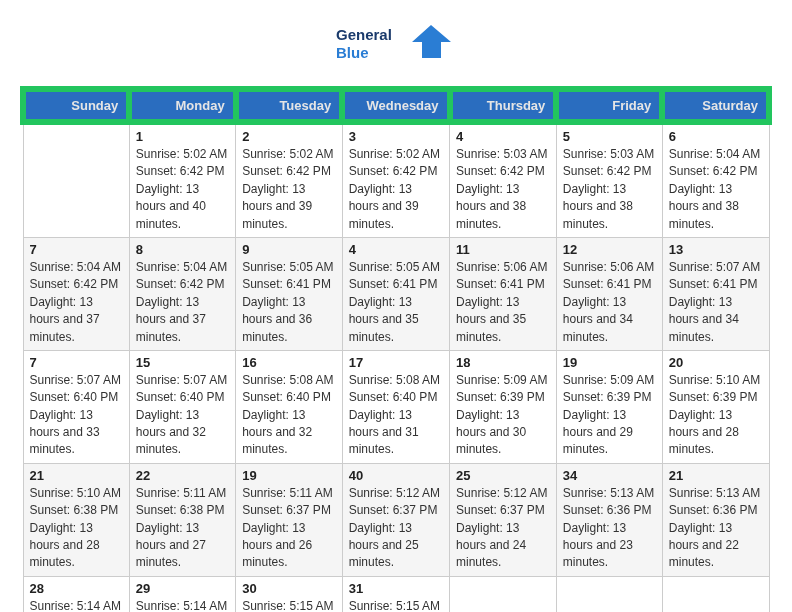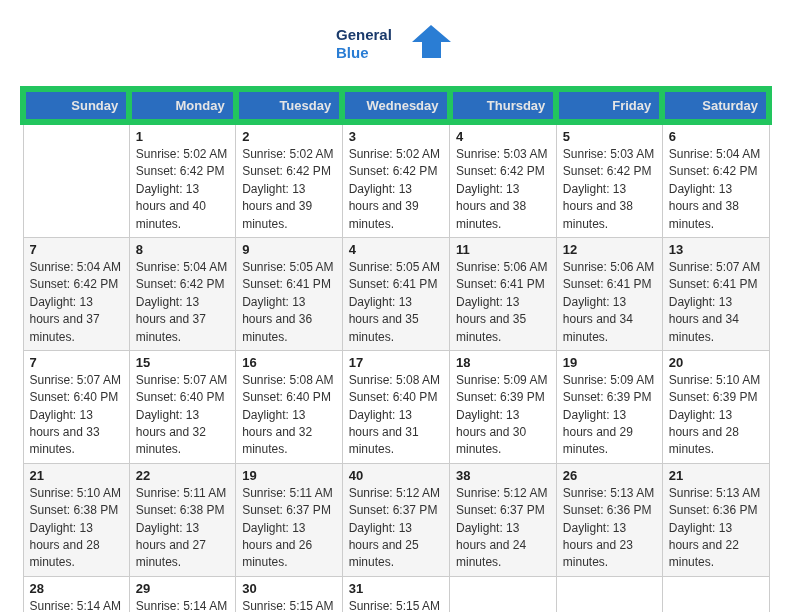--- a/index.html
+++ b/index.html
@@ -204,25 +204,25 @@
         </td>
         <td>
           <div class="day-number">19</div>
           <div class="day-info">Sunrise: 5:11 AM<br>Sunset: 6:37 PM<br>Daylight: 13 hours and 26 minutes.</div>
         </td>
         <td>
           <div class="day-number">40</div>
           <div class="day-info">Sunrise: 5:12 AM<br>Sunset: 6:37 PM<br>Daylight: 13 hours and 25 minutes.</div>
         </td>
         <td>
-          <div class="day-number">38</div>
+          <div class="day-number">25</div>
           <div class="day-info">Sunrise: 5:12 AM<br>Sunset: 6:37 PM<br>Daylight: 13 hours and 24 minutes.</div>
         </td>
         <td>
-          <div class="day-number">26</div>
+          <div class="day-number">34</div>
           <div class="day-info">Sunrise: 5:13 AM<br>Sunset: 6:36 PM<br>Daylight: 13 hours and 23 minutes.</div>
         </td>
         <td>
           <div class="day-number">21</div>
           <div class="day-info">Sunrise: 5:13 AM<br>Sunset: 6:36 PM<br>Daylight: 13 hours and 22 minutes.</div>
         </td>
       </tr>
       <tr>
         <td>
           <div class="day-number">28</div>

